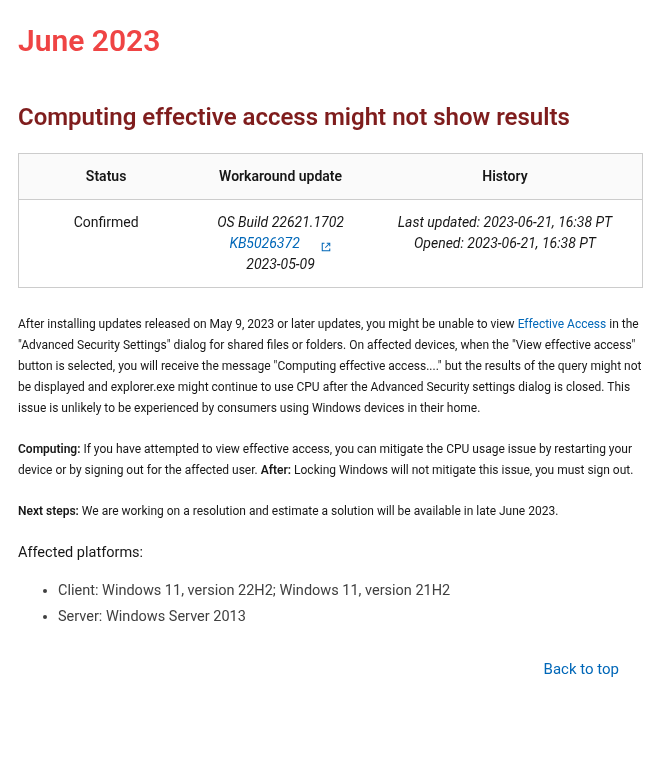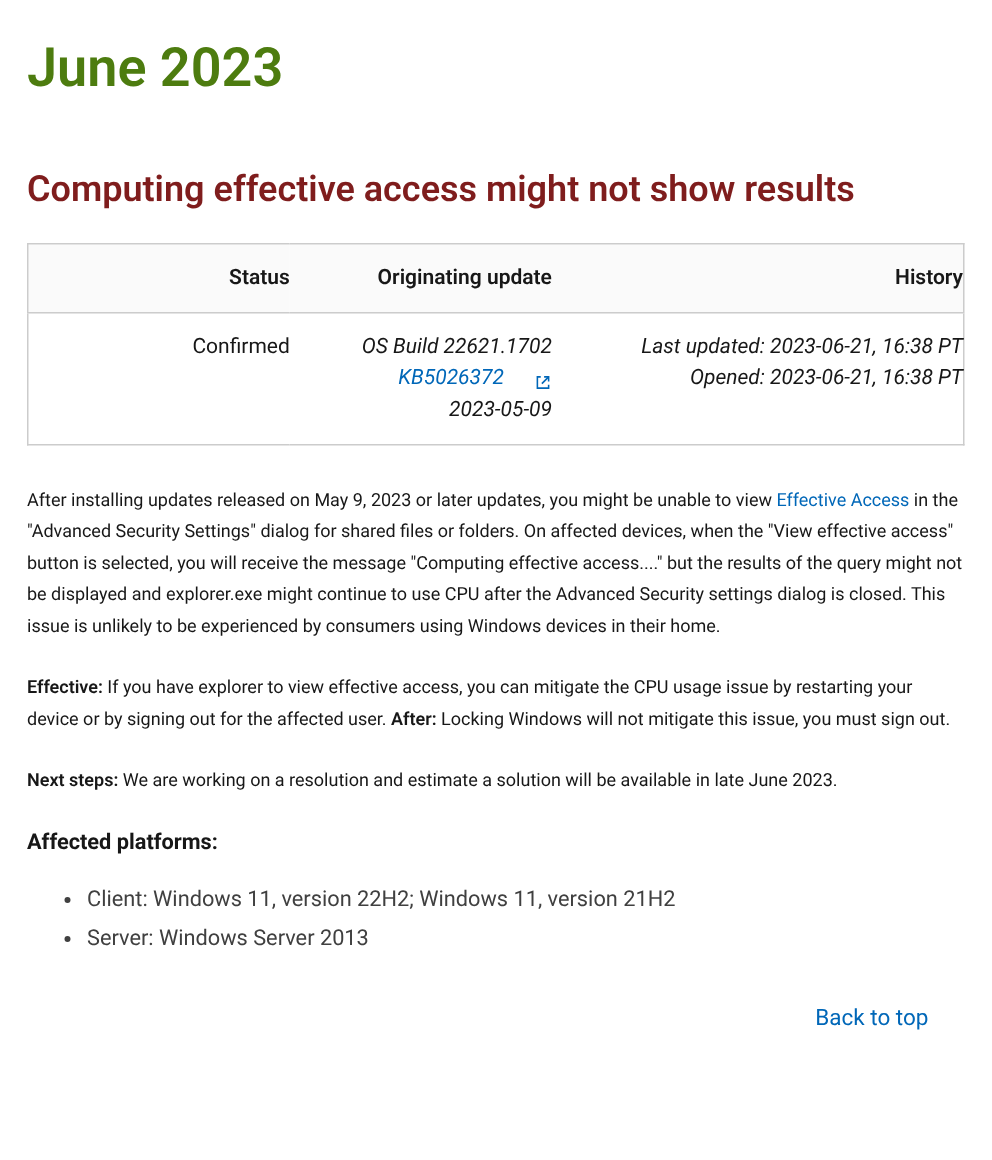--- a/index.html
+++ b/index.html
@@ -10,39 +10,39 @@
     body {
       font-family: "Segoe UI", -apple-system, BlinkMacSystemFont, Roboto, "Helvetica Neue", sans-serif;
       background: #ffffff;
       color: #171717;
       width: 661px;
       padding: 18px;
       font-size: 14px;
       line-height: 1.5;
     }
     h1 {
-      font-size: 36px;
+      font-size: 30px;
       font-weight: 600;
       margin-bottom: 36px;
-      color: #4d7c0f;
+      color: #ef4444;
     }
     h2 {
       font-size: 24px;
       font-weight: 600;
       margin-bottom: 18px;
       color: #7f1d1d;
     }
     table {
       width: 100%;
       border-collapse: collapse;
       border: 1px solid #ccc;
       margin-bottom: 26px;
     }
     th, td {
-      text-align: right;
+      text-align: center;
       padding: 12px 0;
       vertical-align: top;
       font-size: 14px;
     }
     th {
       font-weight: 600;
       border-bottom: 1px solid #ccc;
       background: #fafafa;
     }
     td {
@@ -68,21 +68,21 @@
     p.body-text {
       font-size: 12px;
       line-height: 1.75;
       color: #171717;
       margin-bottom: 20px;
     }
     .bold {
       font-weight: 600;
     }
     .affected-label {
-      font-weight: 700;
+      font-weight: 400;
       font-size: 14.5px;
       margin-bottom: 14px;
     }
     ul.platforms {
       list-style: disc;
       padding-left: 40px;
       margin-bottom: 28px;
     }
     ul.platforms li {
       font-size: 14.5px;
@@ -107,21 +107,21 @@
 <body>
 
 <h1>June 2023</h1>
 
 <h2>Computing effective access might not show results</h2>
 
 <table>
   <thead>
     <tr>
       <th class="col-status">Status</th>
-      <th class="col-update">Originating update</th>
+      <th class="col-update">Workaround update</th>
       <th class="col-history">History</th>
     </tr>
   </thead>
   <tbody>
     <tr>
       <td>Confirmed</td>
       <td class="nowrap-cell">
         <div>OS Build 22621.1702</div>
         <div>
           <a href="#" class="link kb-link">
@@ -143,21 +143,21 @@
       </td>
     </tr>
   </tbody>
 </table>
 
 <p class="body-text">
   <span>After installing updates released on May 9, 2023 or later updates, you might be unable to view </span><a href="#" class="link">Effective Access</a><span> in the "Advanced Security Settings" dialog for shared files or folders. On affected devices, when the "View effective access" button is selected, you will receive the message "Computing effective access...." but the results of the query might not be displayed and explorer.exe might continue to use CPU after the Advanced Security settings dialog is closed. This issue is unlikely to be experienced by consumers using Windows devices in their home.</span>
 </p>
 
 <p class="body-text">
-  <span class="bold">Effective:</span><span> If you have explorer to view effective access, you can mitigate the CPU usage issue by restarting your device or by signing out for the affected user. </span><span class="bold">After:</span><span> Locking Windows will not mitigate this issue, you must sign out.</span>
+  <span class="bold">Computing:</span><span> If you have attempted to view effective access, you can mitigate the CPU usage issue by restarting your device or by signing out for the affected user. </span><span class="bold">After:</span><span> Locking Windows will not mitigate this issue, you must sign out.</span>
 </p>
 
 <p class="body-text">
   <span class="bold">Next steps:</span><span> We are working on a resolution and estimate a solution will be available in late June 2023.</span>
 </p>
 
 <p class="affected-label">Affected platforms:</p>
 
 <ul class="platforms">
   <li>Client: Windows 11, version 22H2; Windows 11, version 21H2</li>

